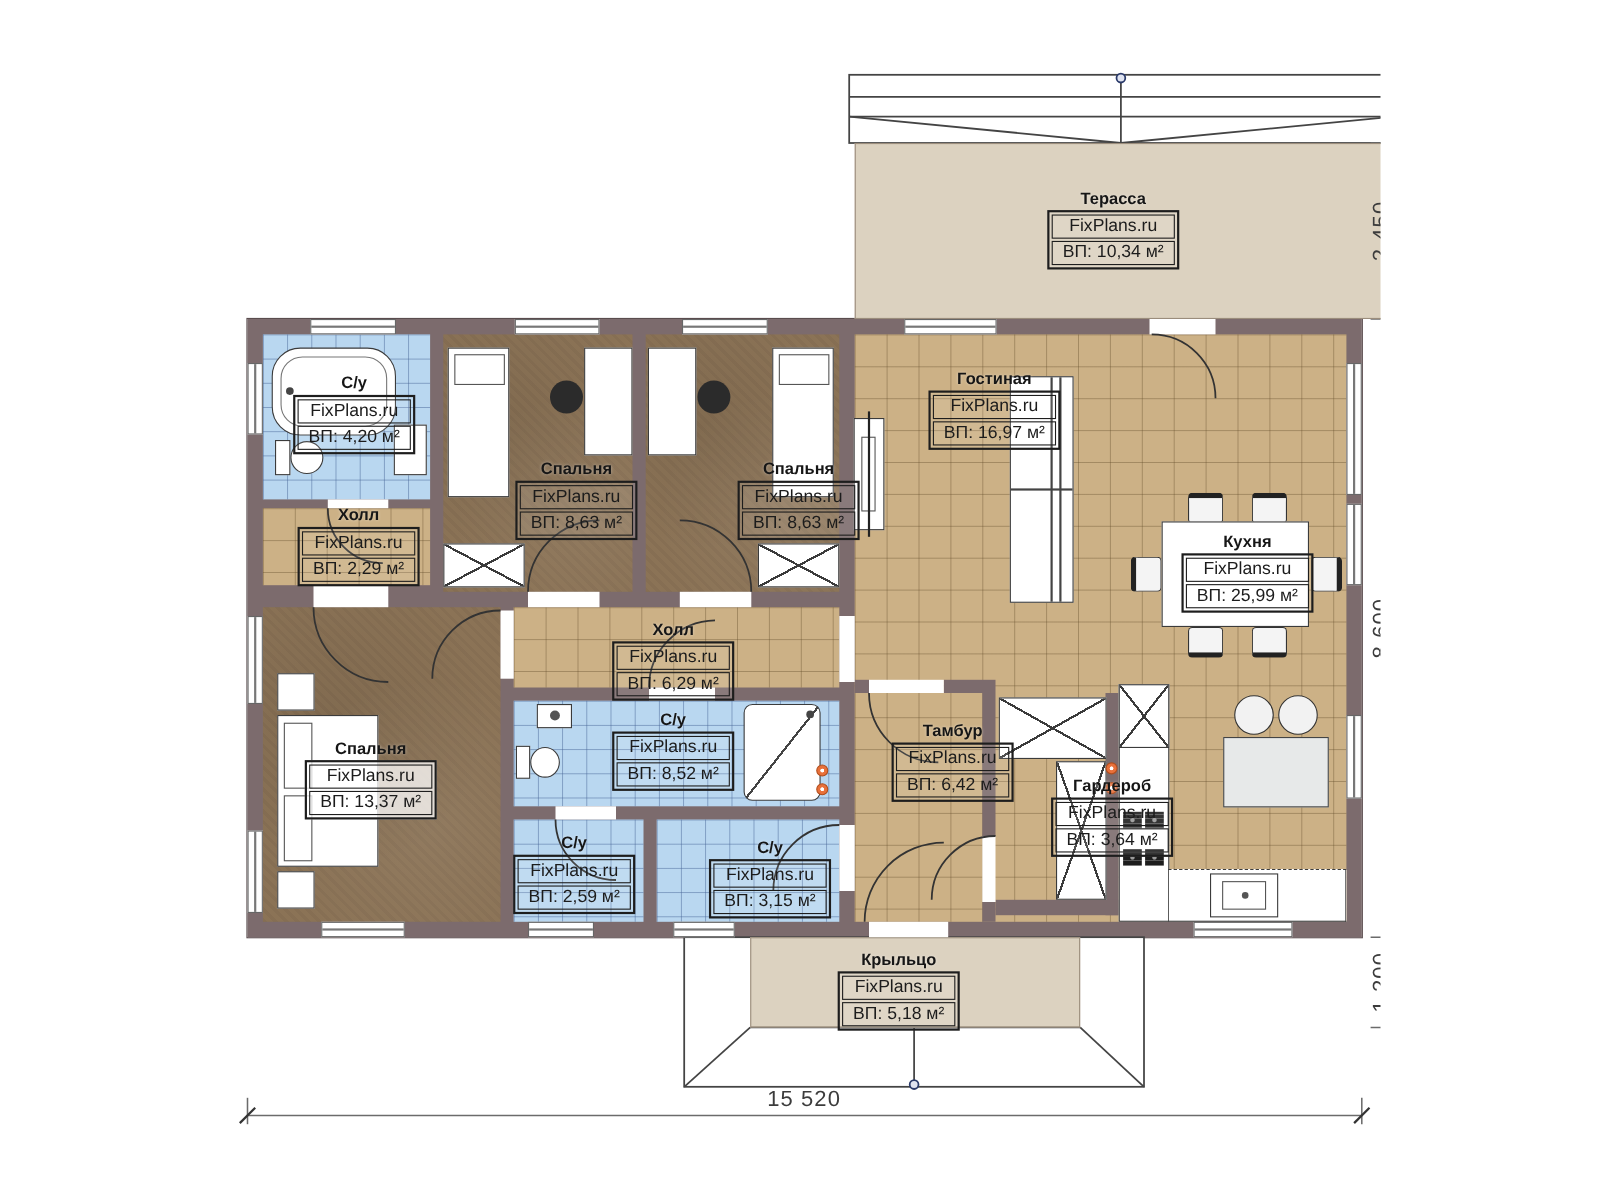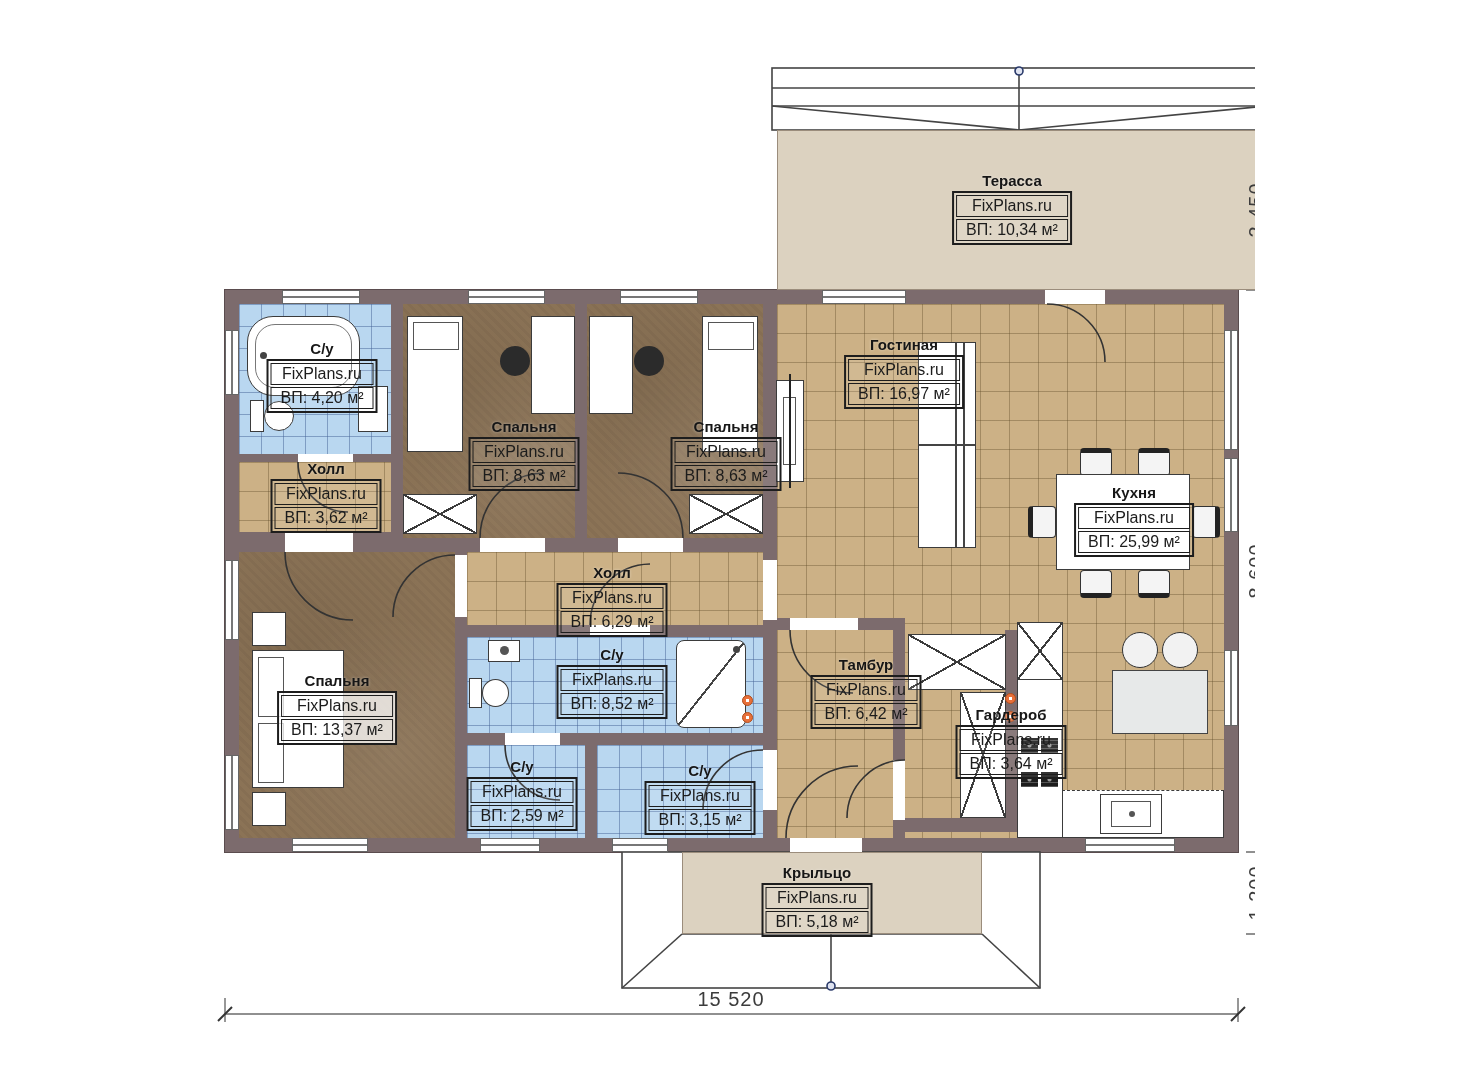--- a/index.html
+++ b/index.html
@@ -270,21 +270,21 @@
     <div class="rn">С/у</div>
     <div class="rbox">
         <div class="rrow">FixPlans.ru</div>
     <div class="rrow">ВП: 4,20 м²</div>
       </div>
   </div>
   <div class="abs room-label" style="left:326px;top:460px;">
     <div class="rn">Холл</div>
     <div class="rbox">
         <div class="rrow">FixPlans.ru</div>
-    <div class="rrow">ВП: 3,62 м²</div>
+    <div class="rrow">ВП: 2,29 м²</div>
       </div>
   </div>
   <div class="abs room-label" style="left:524px;top:418px;">
     <div class="rn">Спальня</div>
     <div class="rbox">
         <div class="rrow">FixPlans.ru</div>
     <div class="rrow">ВП: 8,63 м²</div>
       </div>
   </div>
   <div class="abs room-label" style="left:726px;top:418px;">

